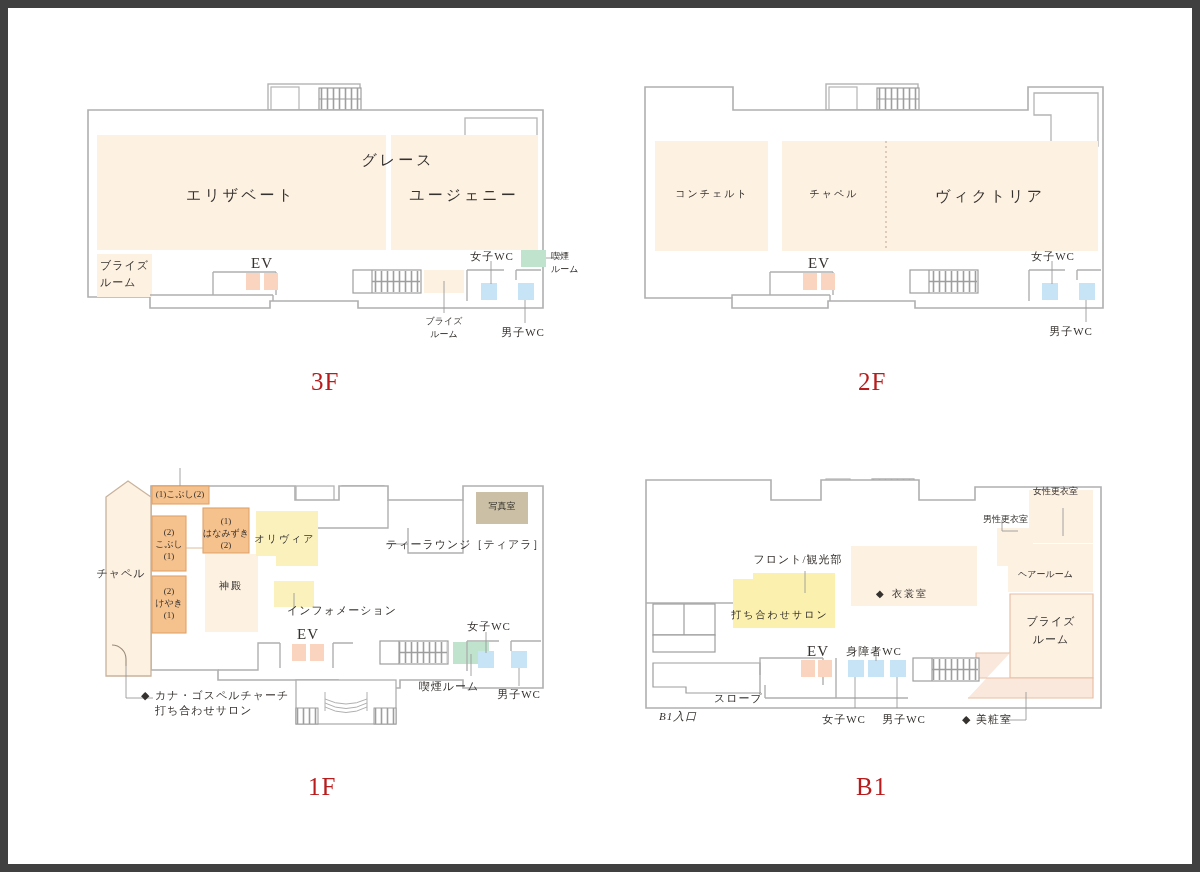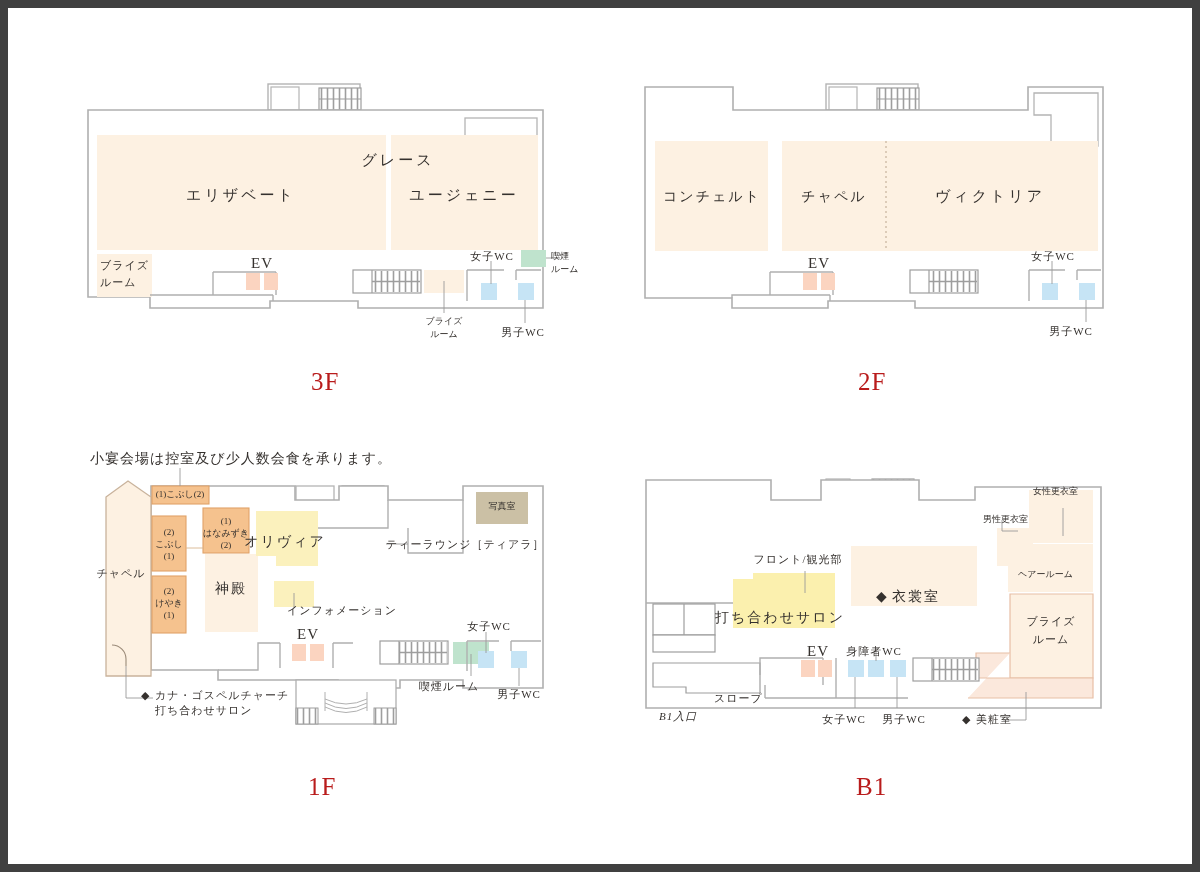--- a/index.html
+++ b/index.html
@@ -32,21 +32,21 @@
   .lbl{
     position:absolute;
     white-space:nowrap;
     font-family:"Liberation Serif","DejaVu Serif",serif;
     color:#35312e;
     line-height:1.25;
   }
   .lbl.c{transform:translateX(-50%);text-align:center;}
   .lbl.r{transform:translateX(-100%);text-align:right;}
   .room-big{font-size:15px;letter-spacing:3px;}
-  .room-med{font-size:14px;letter-spacing:2px;}
+  .room-med{font-size:10px;letter-spacing:2px;}
   .room-sm{font-size:11px;letter-spacing:1px;}
   .room-xs{font-size:9px;letter-spacing:0px;}
   .note{font-size:14px;letter-spacing:1px;}
   .ev{font-size:15px;letter-spacing:1px;font-family:"Liberation Serif",serif;}
 </style>
 </head>
 <body>
 
 <div id="frame">
   <div id="canvas">
@@ -294,21 +294,20 @@
   <div class="floor-caption" style="left:303px;top:360px;">3F</div>
 
   <div class="lbl c room-med" style="left:704px;top:180px;">コンチェルト</div>
   <div class="lbl c room-med" style="left:826px;top:180px;">チャペル</div>
   <div class="lbl c room-big" style="left:982px;top:179px;">ヴィクトリア</div>
   <div class="lbl c ev" style="left:811px;top:246px;">EV</div>
   <div class="lbl c room-sm" style="left:1045px;top:242px;">女子WC</div>
   <div class="lbl c room-sm" style="left:1063px;top:317px;">男子WC</div>
   <div class="floor-caption" style="left:850px;top:360px;">2F</div>
 
-  <div class="lbl note" style="left:82px;top:442px;">小宴会場は控室及び少人数会食を承ります。</div>
   <div class="lbl c room-xs" style="left:172px;top:481px;">(1)こぶし(2)</div>
   <div class="lbl c room-xs" style="left:161px;top:519px;">(2)</div>
   <div class="lbl c room-xs" style="left:161px;top:531px;">こぶし</div>
   <div class="lbl c room-xs" style="left:161px;top:543px;">(1)</div>
   <div class="lbl c room-xs" style="left:218px;top:508px;">(1)</div>
   <div class="lbl c room-xs" style="left:218px;top:520px;">はなみずき</div>
   <div class="lbl c room-xs" style="left:218px;top:532px;">(2)</div>
   <div class="lbl c room-xs" style="left:161px;top:578px;">(2)</div>
   <div class="lbl c room-xs" style="left:161px;top:590px;">けやき</div>
   <div class="lbl c room-xs" style="left:161px;top:602px;">(1)</div>

